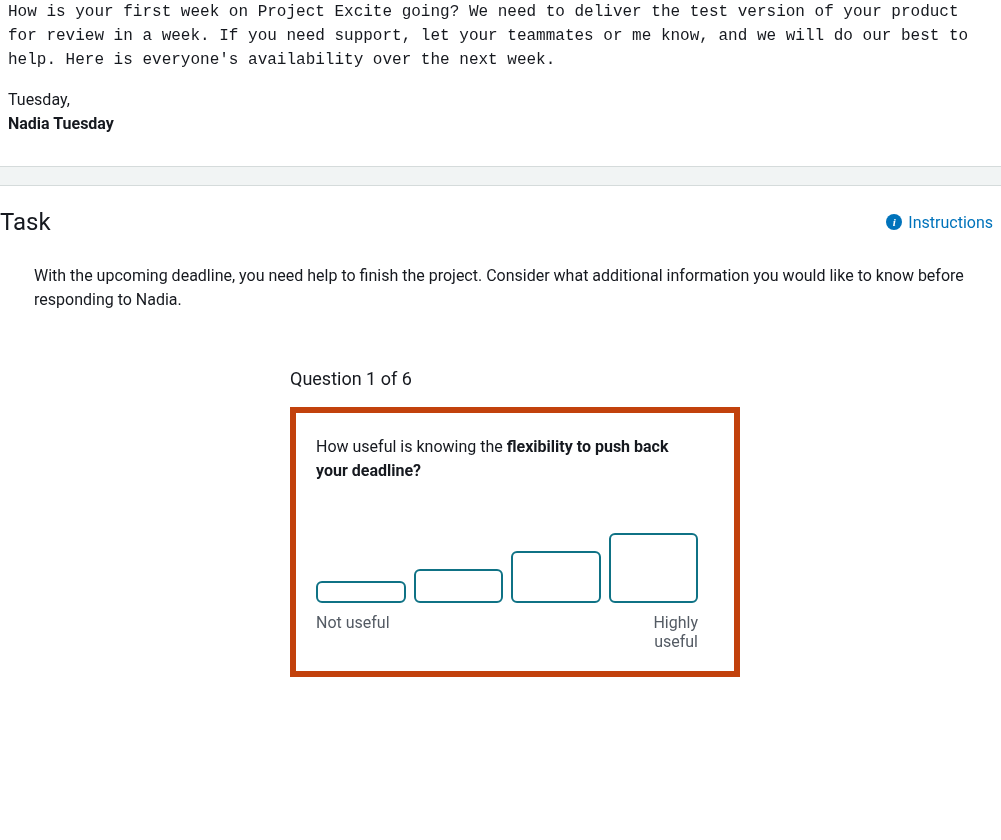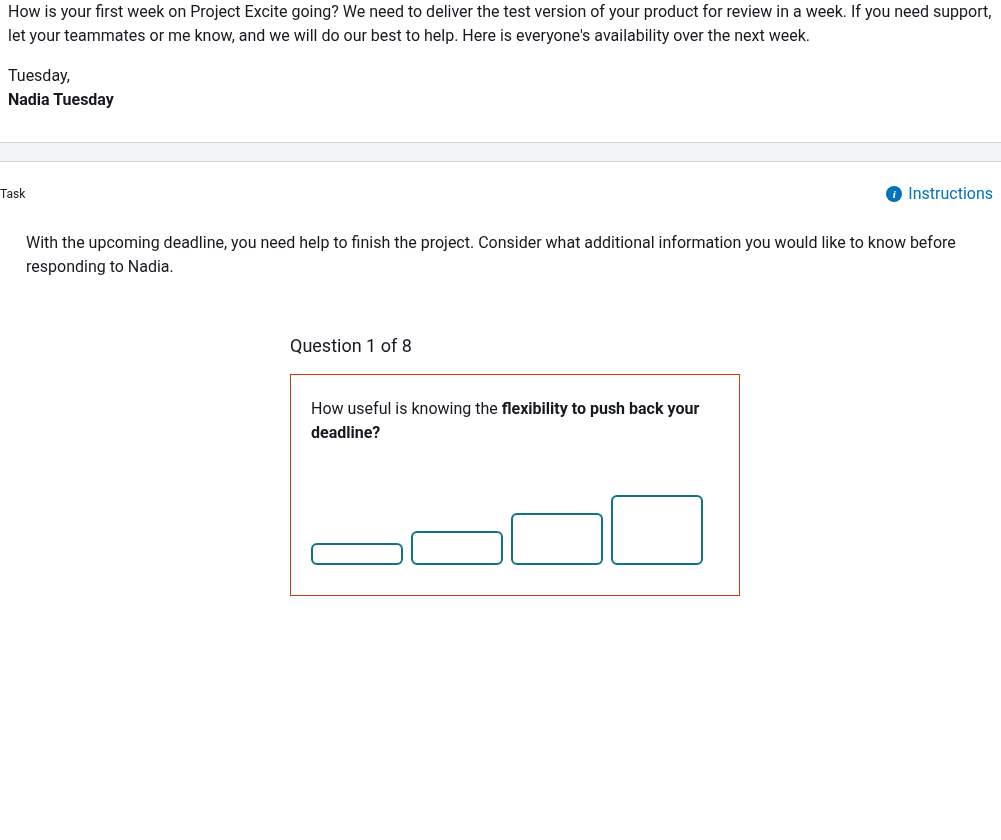--- a/index.html
+++ b/index.html
@@ -12,20 +12,21 @@
     }
     .email-section {
       padding: 0 8px;
     }
     .email-body {
       line-height: 1.5;
       color: #16191f;
     }
     .email-intro {
       margin-bottom: 16px;
+      font-family: Liberation Mono, monospace;
     }
     .availability-list {
       list-style: disc;
       margin: 16px 0 16px 48px;
     }
     .availability-list li {
       line-height: 1.7;
     }
     .signoff {
       margin-top: 16px;
@@ -46,21 +47,21 @@
     .task-section {
       padding: 12px 8px 0 0;
     }
     .task-header {
       display: flex;
       justify-content: space-between;
       align-items: center;
       padding: 10px 0 18px 0;
     }
     .task-title {
-      font-size: 12px;
+      font-size: 24px;
       font-weight: 400;
       color: #16191f;
       text-align: center;
     }
     .instructions-link {
       display: inline-flex;
       align-items: center;
       color: #0073bb;
       font-size: 16px;
       cursor: pointer;
@@ -74,36 +75,36 @@
       color: #fff;
       font-size: 11px;
       font-weight: 700;
       display: inline-flex;
       align-items: center;
       justify-content: center;
       font-family: Georgia, serif;
       font-style: italic;
     }
     .task-prompt {
-      padding: 10px 26px 0 26px;
+      padding: 10px 26px 0 34px;
       line-height: 1.5;
       color: #16191f;
     }
     .question-block {
       margin: 56px 0 0 290px;
       width: 450px;
     }
     .question-counter {
       font-size: 18px;
       font-weight: 400;
       color: #16191f;
       margin-bottom: 18px;
     }
     .question-card {
-      border: 1px solid #c2410c;
+      border: 6px solid #c2410c;
       padding: 22px 36px 20px 20px;
     }
     .question-text {
       font-size: 16px;
       line-height: 1.5;
       color: #16191f;
       margin-bottom: 50px;
     }
     .question-text .bold {
       font-weight: 700;
@@ -154,26 +155,33 @@
     <div class="task-title">Task</div>
     <div class="instructions-link">
       <span class="info-icon">i</span>
       <span>Instructions</span>
     </div>
   </div>
 
   <div class="task-prompt">With the upcoming deadline, you need help to finish the project. Consider what additional information you would like to know before responding to Nadia.</div>
 
   <div class="question-block">
-    <div class="question-counter">Question 1 of 8</div>
+    <div class="question-counter">Question 1 of 6</div>
     <div class="question-card">
       <div class="question-text">
         <span>How useful is knowing the </span><span class="bold">flexibility to push back your deadline?</span>
       </div>
       <div class="rating-bars">
         <div class="rating-bar b1"></div>
         <div class="rating-bar b2"></div>
         <div class="rating-bar b3"></div>
         <div class="rating-bar b4"></div>
       </div>
+      <div class="rating-labels">
+        <span>Not useful</span>
+        <span class="right">
+          <span>Highly</span><br>
+          <span>useful</span>
+        </span>
+      </div>
     </div>
   </div>
 </div>
 
 </body></html>

